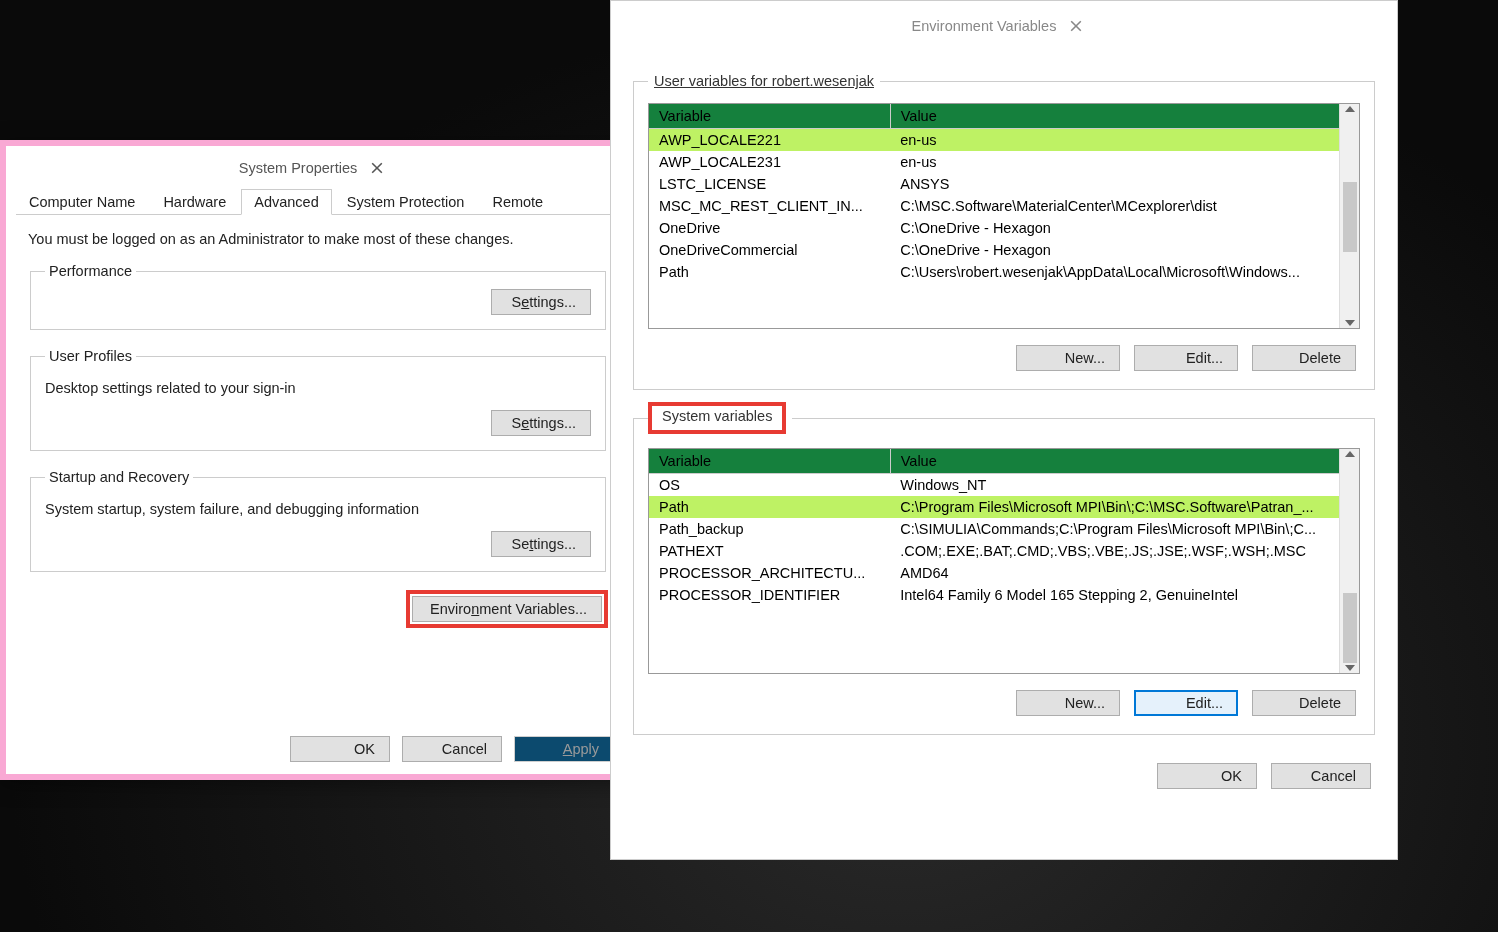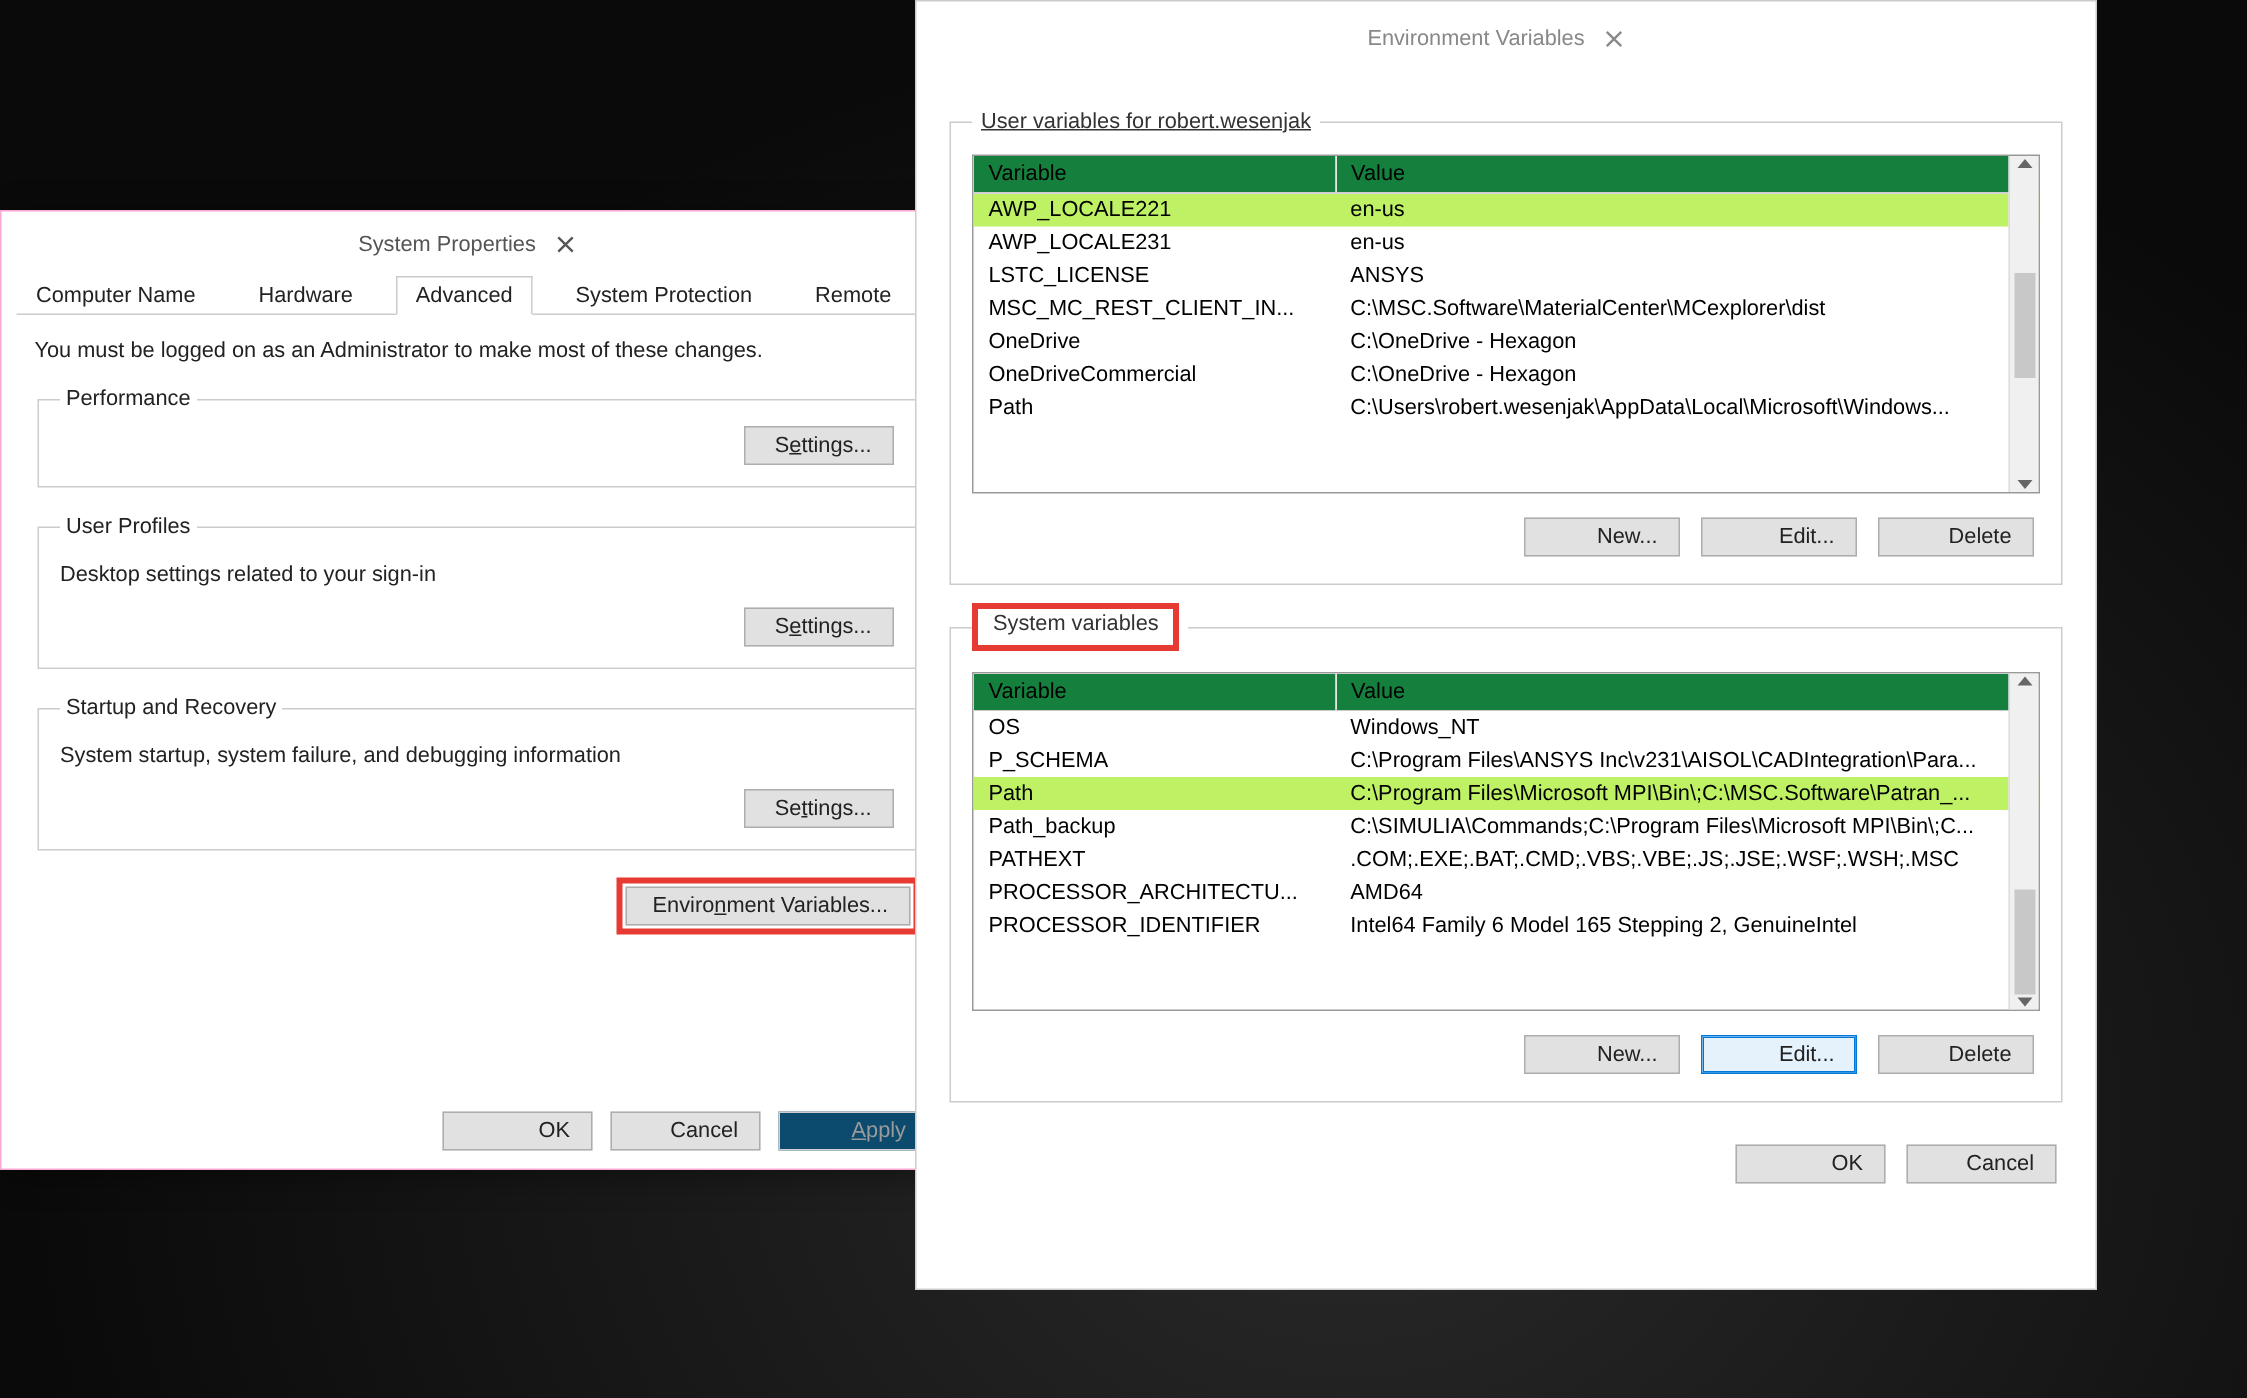--- a/index.html
+++ b/index.html
@@ -5,28 +5,28 @@
   * { box-sizing: border-box; font-family: "Segoe UI", Tahoma, sans-serif; font-size: 14.5px; }
   body { margin: 0; width: 1498px; height: 932px; background: #1a1a1a; position: relative; overflow: hidden; }
 
   
   .desktop { position:absolute; left:0; top:0; width:1498px; height:932px;
     background: radial-gradient(ellipse at 60% 80%, #2a2a2a 0%, #0a0a0a 70%); }
 
   
   .sysprops {
     position: absolute; left: 0; top: 140px; width: 636px; height: 640px;
-    background: #fff; border: 1px solid #f9a8d4; box-shadow: 0 4px 20px rgba(0,0,0,.4);
+    background: #fff; border: 6px solid #f9a8d4; box-shadow: 0 4px 20px rgba(0,0,0,.4);
   }
   .titlebar { display:flex; align-items:center; justify-content:center;
     padding: 6px 10px 0 10px; height: 38px; font-size: 16px; color:#555;}
   .titlebar .close { width: 40px; height: 28px; display:flex; align-items:center; justify-content:center; color:#555; cursor:pointer; }
   .titlebar .close svg { width:12px; height:12px; }
 
-  .tabs { display:flex; gap:16px; margin: 4px 10px 0 10px; border-bottom:1px solid #ccc; }
+  .tabs { display:flex; gap:2px; margin: 4px 10px 0 10px; border-bottom:1px solid #ccc; }
   .tab { padding: 4px 12px; border:1px solid transparent; border-bottom:none; cursor:pointer; color:#222; position:relative; top:1px; }
   .tab.active { background:#fff; border:1px solid #ccc; border-bottom:1px solid #fff; }
 
   .tabbody { padding: 16px 22px 10px 22px; color:#222; }
   .intro { margin-bottom: 16px; }
 
   fieldset.group {
     border:1px solid #ccc; padding: 10px 14px 14px 14px; margin-bottom: 18px;
   }
   fieldset.group legend { padding: 0 4px; color:#222; }
@@ -238,24 +238,20 @@
               <tr>
             <th>Variable</th>
             <th>Value</th>
           </tr>
             </thead>
           <tbody>
               <tr>
                 <td>OS</td>
                 <td>Windows_NT</td>
               </tr>
-              <tr>
-                <td>P_SCHEMA</td>
-                <td>C:\Program Files\ANSYS Inc\v231\AISOL\CADIntegration\Para...</td>
-              </tr>
               <tr class="sel">
                 <td>Path</td>
                 <td>C:\Program Files\Microsoft MPI\Bin\;C:\MSC.Software\Patran_...</td>
               </tr>
               <tr>
                 <td>Path_backup</td>
                 <td>C:\SIMULIA\Commands;C:\Program Files\Microsoft MPI\Bin\;C...</td>
               </tr>
               <tr>
                 <td>PATHEXT</td>

